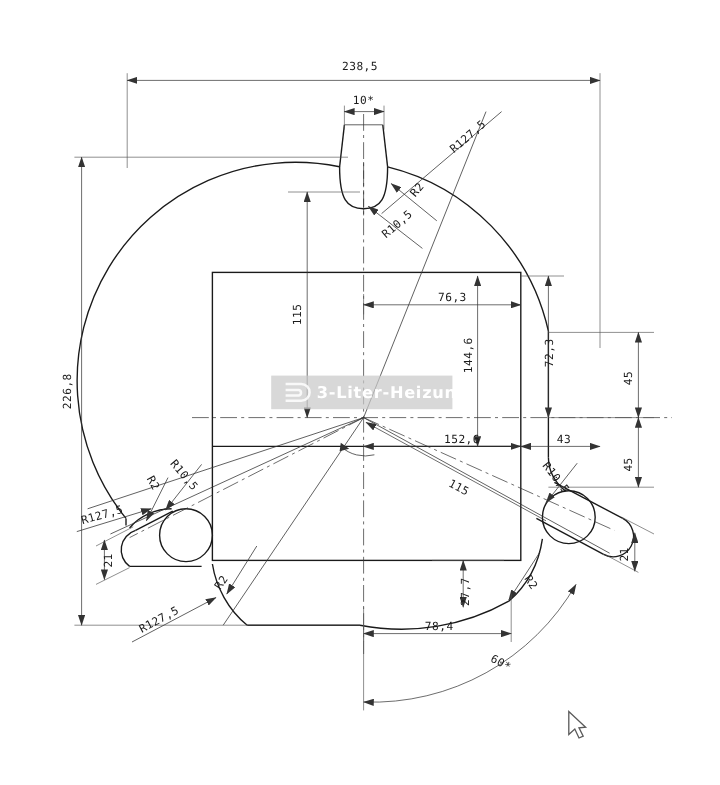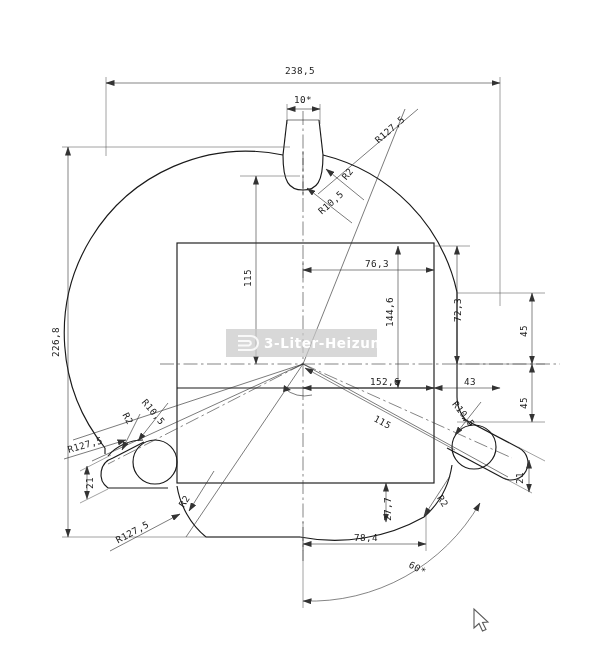--- a/index.html
+++ b/index.html
@@ -13,21 +13,20 @@
     overflow: hidden;
     font-family: "DejaVu Sans", sans-serif;
     position: relative;
   }
   #drawing-root {
     position: absolute;
     left: 0;
     top: 0;
     width: 600px;
     height: 626px;
-    margin-top: 16px;
   }
   svg.cad {
     display: block;
     width: 600px;
     height: 654px;
     background: #ffffff;
   }
   .outline {
     fill: none;
     stroke: #1a1a1a;

